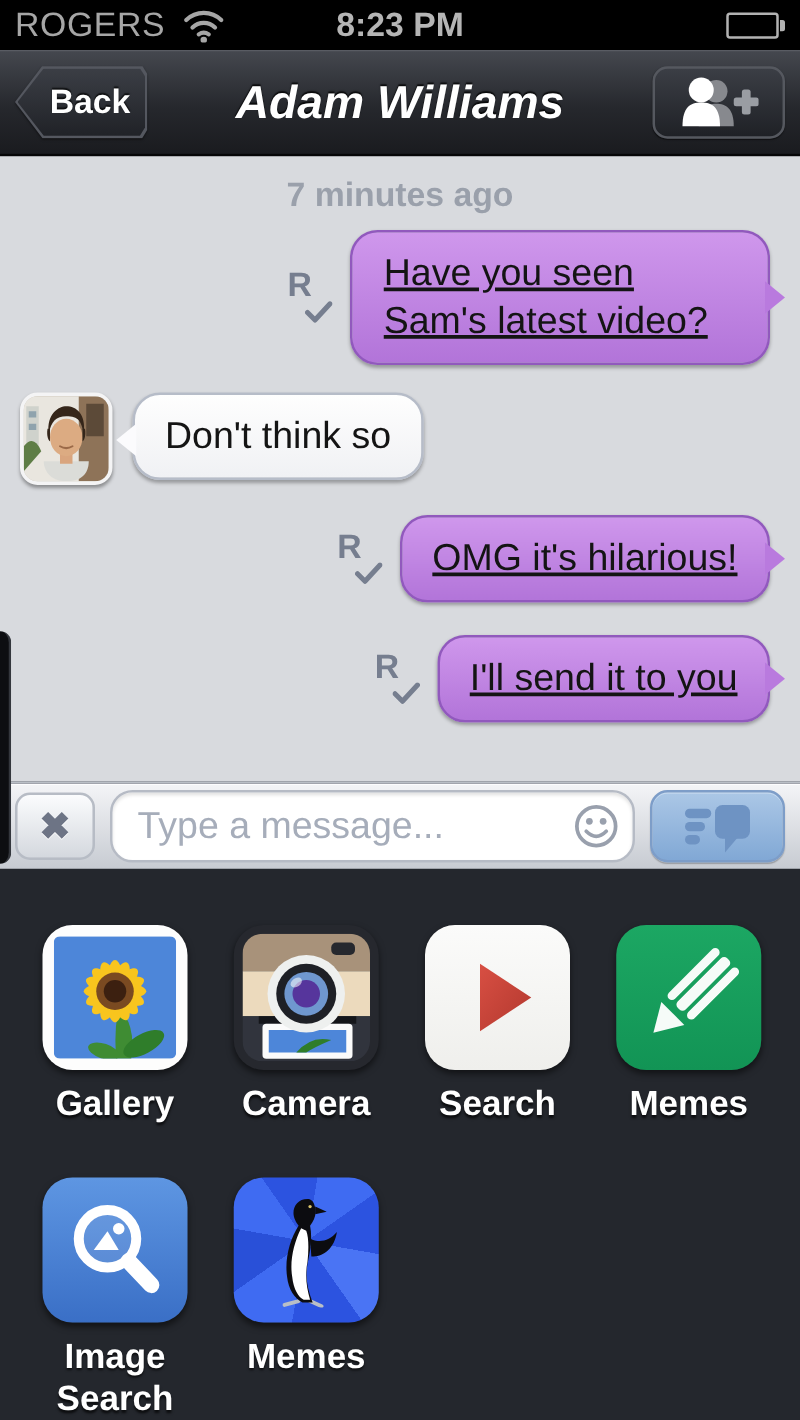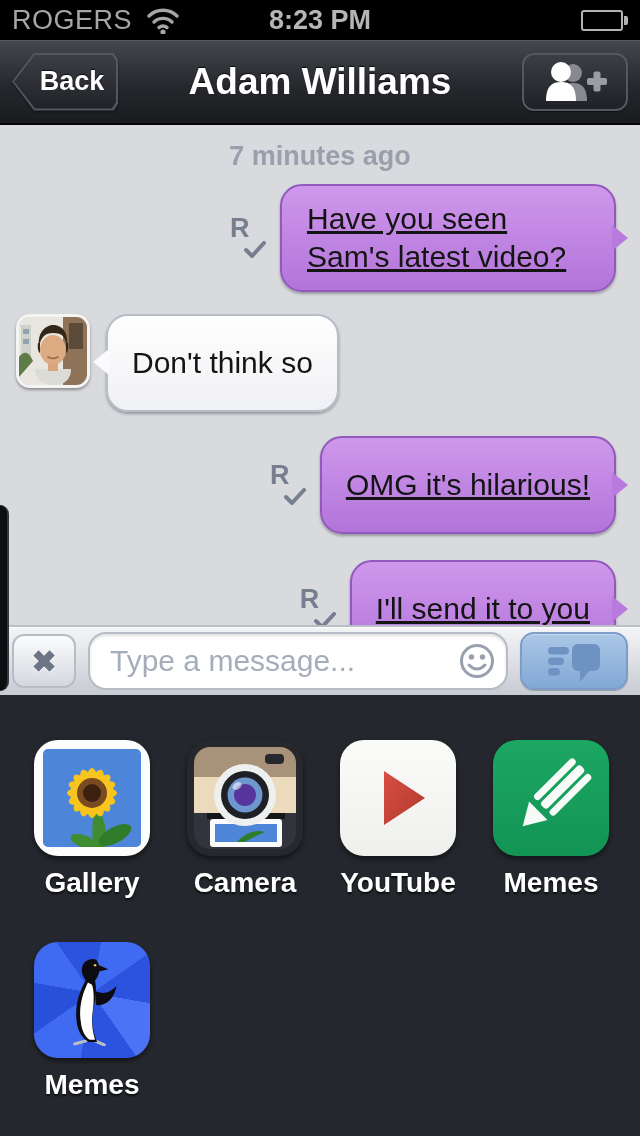--- a/index.html
+++ b/index.html
@@ -16,21 +16,21 @@
   .batt-body { width:42px; height:21px; border:2px solid #b2b2b2; border-radius:3px; padding:2px; }
   .batt-fill { width:100%; height:100%; background:#b2b2b2; border-radius:1px; }
   .batt-nub { width:4px; height:9px; background:#b2b2b2; border-radius:0 2px 2px 0; margin-left:1px; }
 
   
   .nav-bar { position:relative; height:85px; background:linear-gradient(#45484f, #26282d 55%, #1a1b1f); border-bottom:2px solid #060607; display:flex; align-items:center; padding:12px 12px; box-shadow:inset 0 1px 0 #595c63; }
   .back-btn { position:relative; width:106px; height:58px; cursor:pointer; filter:drop-shadow(0 1px 1px rgba(0,0,0,.5)); }
   .back-outer { position:absolute; inset:0; background:#54575f; clip-path:polygon(22px 0, 96% 0, 100% 12%, 100% 88%, 96% 100%, 22px 100%, 0 50%); }
   .back-inner { position:absolute; inset:2px; background:linear-gradient(#3b3e45, #202227); clip-path:polygon(21px 0, 96% 0, 100% 12%, 100% 88%, 96% 100%, 21px 100%, 0 50%); display:flex; align-items:center; justify-content:center; padding-left:14px; }
   .back-label { color:#fff; font-size:27px; font-weight:bold; text-shadow:0 -1px 1px rgba(0,0,0,.7); }
-  .nav-title { position:absolute; left:50%; transform:translateX(-50%); color:#fff; font-size:37px; font-weight:bold; text-shadow:0 -1px 1px rgba(0,0,0,.8); white-space:nowrap; }
+  .nav-title { position:absolute; left:50%; transform:translateX(-50%); color:#fff; font-size:37px; font-weight:bold; text-shadow:0 -1px 1px rgba(0,0,0,.8); white-space:nowrap;font-style:italic; }
   .add-btn { margin-left:auto; width:106px; height:58px; border:2px solid #55585f; border-radius:12px; background:linear-gradient(#3b3e45, #1f2126); display:flex; align-items:center; justify-content:center; cursor:pointer; box-shadow:0 1px 1px rgba(0,0,0,.5); }
 
   
   .chat { position:relative; height:500px; background:#d8dade; overflow:hidden; }
   .timestamp { padding-top:16px; text-align:center; font-size:27px; font-weight:bold; color:#9aa0ab; }
   .msg-row { display:flex; align-items:center; }
   .row-sent { justify-content:flex-end; padding-right:24px; }
   .row-received { justify-content:flex-start; padding-left:16px; align-items:flex-start; }
   .bubble { position:relative; font-size:30px; line-height:38px; color:#141414; border-radius:22px; box-shadow:0 2px 3px rgba(0,0,0,.3); }
   .bubble-sent { background:linear-gradient(#cf97ec, #b274d9); border:2px solid #9159bd; padding:14px 25px;text-decoration:underline; }
@@ -40,21 +40,21 @@
   .receipt { position:relative; width:44px; height:50px; margin-right:12px; flex:none; }
   .receipt .r-letter { position:absolute; top:0; left:6px; font-size:27px; font-weight:bold; color:#767e8f; }
   .receipt svg { position:absolute; right:2px; bottom:4px; }
   .avatar { width:74px; height:74px; border:3px solid #f4f4f5; border-radius:14px; overflow:hidden; box-shadow:0 2px 3px rgba(0,0,0,.35); flex:none; cursor:pointer; background:#cbc4b6; }
   .row1 { margin-top:12px; }
   .row1 .bubble { max-width:336px; }
   .row2 { margin-top:22px; }
   .row2 .bubble { margin-left:16px; margin-top:0px; }
   .row3 { margin-top:24px; }
   .row4 { margin-top:26px; }
-  .one-line { padding:28px 24px; white-space:nowrap;text-align:center; }
+  .one-line { padding:14px 24px; white-space:nowrap;text-align:center; }
 
   
   .panel-edge { position:absolute; left:0; top:505px; width:9px; height:186px; background:#0d0e11; border-radius:0 9px 9px 0; border-right:2px solid #34373d; z-index:20; }
 
   
   .composer { position:relative; height:70px; background:linear-gradient(#f4f5f7, #c7cbd2); border-top:2px solid #babfc6; box-shadow:inset 0 1px 0 #fdfdfe; display:flex; align-items:center; padding:0 12px; gap:12px; }
   .x-btn { width:64px; height:54px; border:2px solid #b7bcc5; border-radius:12px; background:linear-gradient(#fbfcfd, #d4d8de); display:flex; align-items:center; justify-content:center; font-size:30px; font-weight:bold; color:#6d7485; cursor:pointer; text-shadow:0 1px 0 #fff; }
   .msg-input-wrap { position:relative; flex:1; height:58px; }
   .msg-input { width:100%; height:100%; border:2px solid #b6bbc5; border-radius:18px; background:#fff; font-family:"Liberation Sans", sans-serif; font-size:30px; color:#333; padding:0 64px 0 20px; outline:none; box-shadow:inset 0 2px 3px rgba(0,0,0,.12); }
   .msg-input::placeholder { color:#a6adba; }
@@ -278,37 +278,48 @@
         <svg width="116" height="116" viewBox="0 0 116 116">
           <defs>
               <linearGradient id="ytg" x1="0" y1="0" x2="1" y2="1">
                 <stop offset="0" stop-color="#d84f43"></stop>
                 <stop offset="1" stop-color="#b2382e"></stop>
               </linearGradient>
             </defs>
           <polygon points="44,31 85,58 44,85" fill="url(#ytg)"></polygon>
         </svg>
       </div>
-      <div class="app-label">YouTube</div>
+      <div class="app-label">Search</div>
     </div>
 
     <div class="app-tile">
       <div class="app-icon icon-sketch">
         <svg width="116" height="116" viewBox="0 0 116 116">
           <g transform="rotate(45 58 58)" fill="#f6fbf8">
             <rect x="44" y="14" width="7" height="56" rx="3.5"></rect>
             <rect x="54" y="14" width="9" height="56" rx="3.5"></rect>
             <rect x="66" y="14" width="7" height="56" rx="3.5"></rect>
             <polygon points="45,76 71,76 58,98"></polygon>
           </g>
         </svg>
       </div>
       <div class="app-label">Memes</div>
     </div>
 
+    <div class="app-tile">
+      <div class="app-icon icon-isearch">
+        <svg width="116" height="116" viewBox="0 0 116 116">
+          <circle cx="52" cy="49" r="23" fill="rgba(255,255,255,0.10)" stroke="#fff" stroke-width="8"></circle>
+          <line x1="69" y1="67" x2="87" y2="86" stroke="#fff" stroke-width="13" stroke-linecap="round"></line>
+          <polygon points="41,58 52,43 61,58" fill="#fff"></polygon>
+          <circle cx="61" cy="41" r="4.6" fill="#fff"></circle>
+        </svg>
+      </div>
+      <div class="app-label">Image Search</div>
+    </div>
 
     <div class="app-tile">
       <div class="app-icon icon-memes">
         <svg width="64" height="92" viewBox="0 0 60 90">
           <path d="M24,85 L13,88" stroke="#b9bfc6" stroke-width="3" stroke-linecap="round" fill="none"></path>
           <path d="M33,85 L42,89" stroke="#b9bfc6" stroke-width="3" stroke-linecap="round" fill="none"></path>
           <path d="M31,5 C24,5 20,10 20,16 C20,20 22,23 24,26 C17,37 13,52 15,66 C16,76 21,83 27,86 L35,86 C31,76 29,66 31,56 C33,46 35,36 33,26 C36,22 38,18 37,12 C36,7 34,5 31,5 Z" fill="#0c0c10"></path>
           <path d="M33,36 C40,40 48,38 54,31 C52,44 43,51 34,50 Z" fill="#0c0c10"></path>
           <path d="M26,28 C20,40 17,54 19,66 C20,76 24,82 28,84 L33,84 C30,74 29,64 31,54 C32,45 32,35 30,30 Z" fill="#fff"></path>
           <polygon points="37,11 46,15 37,17" fill="#0c0c10"></polygon>

